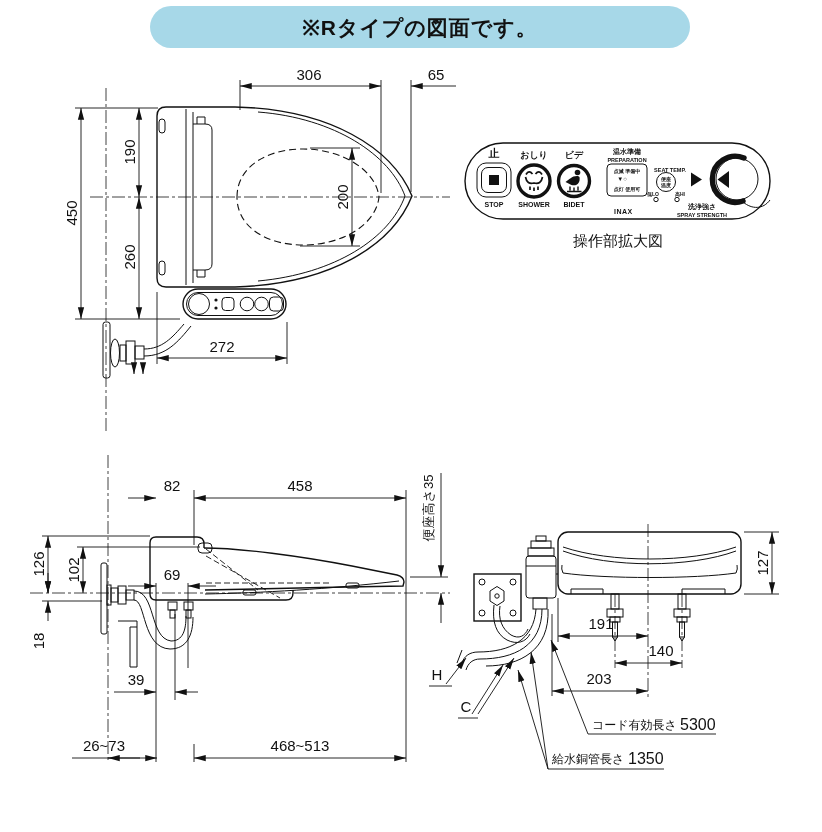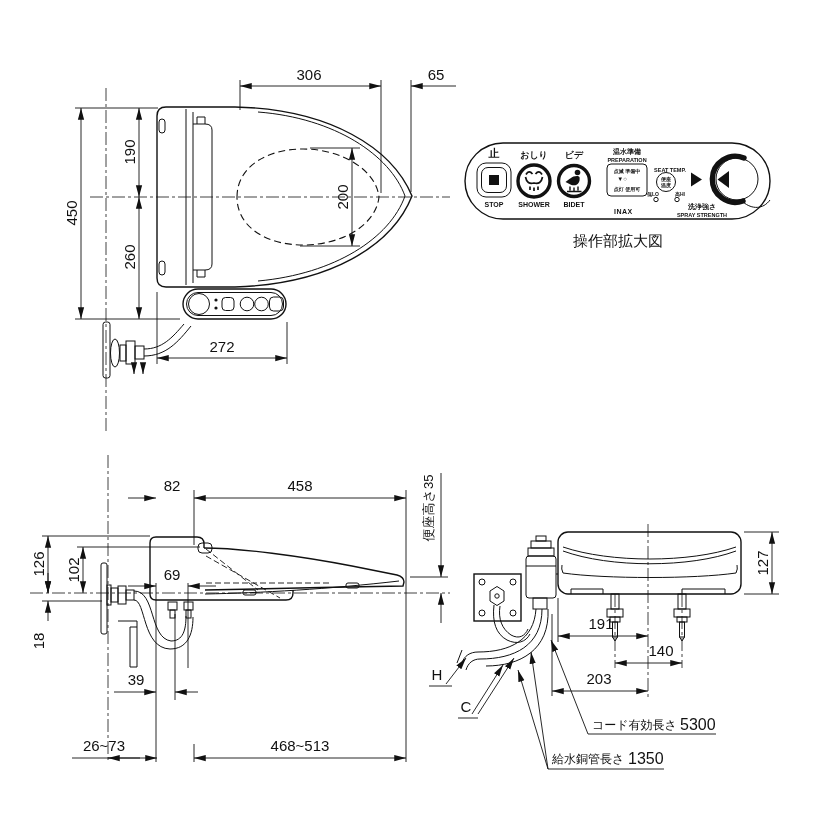--- a/index.html
+++ b/index.html
@@ -27,20 +27,23 @@
   .en{font-size:7px;font-weight:bold;}
   .en2{font-size:5.5px;font-weight:bold;}
   .tiny{font-size:5px;font-weight:bold;}
   .tiny6{font-size:6px;font-weight:bold;}
   .brand{font-size:7px;font-weight:bold;letter-spacing:0.5px;}
 </style>
 </head>
 <body>
 
 <div id="stage">
+  <div id="banner">
+    <span>※Rタイプの図面です。</span>
+  </div>
 
   <svg width="822" height="832" viewBox="0 0 822 832">
     <defs>
       <marker id="ar" viewBox="0 0 12 8" refX="11.3" refY="4" markerWidth="12.5" markerHeight="8.5" orient="auto-start-reverse" markerUnits="userSpaceOnUse">
         <path d="M0,1 L11.3,4 L0,7 z" fill="#111"></path>
       </marker>
     </defs>
 
     <g>
 

